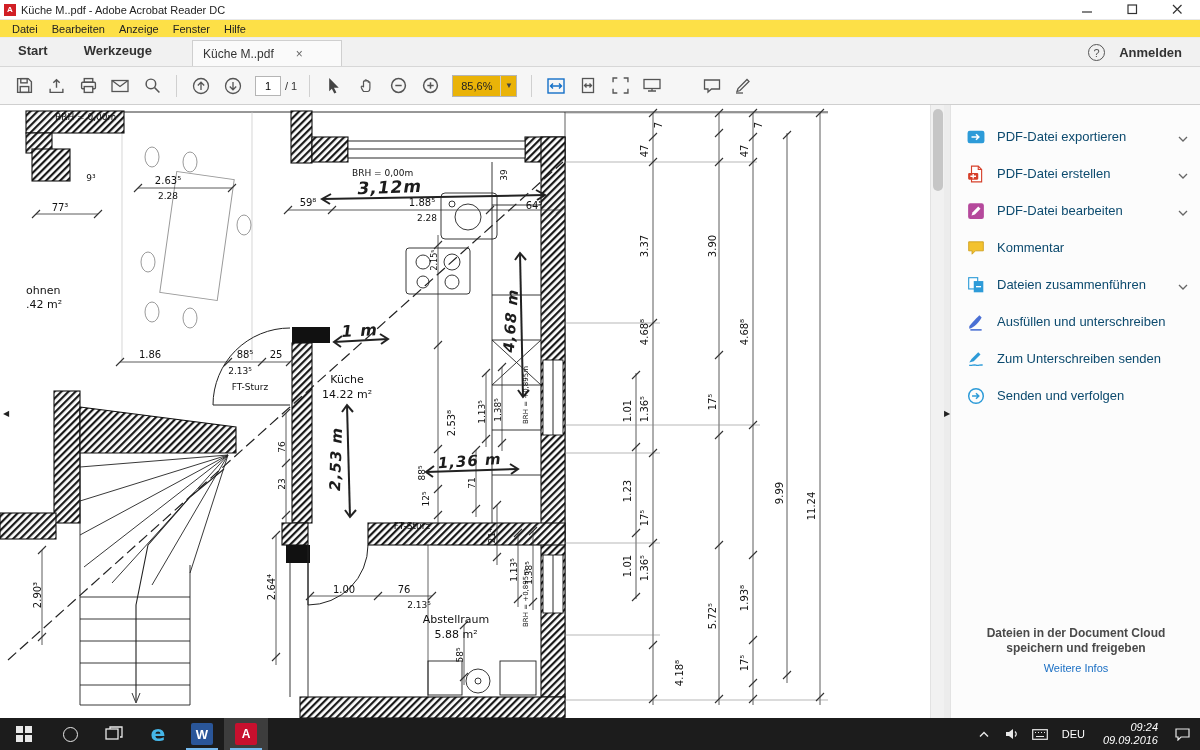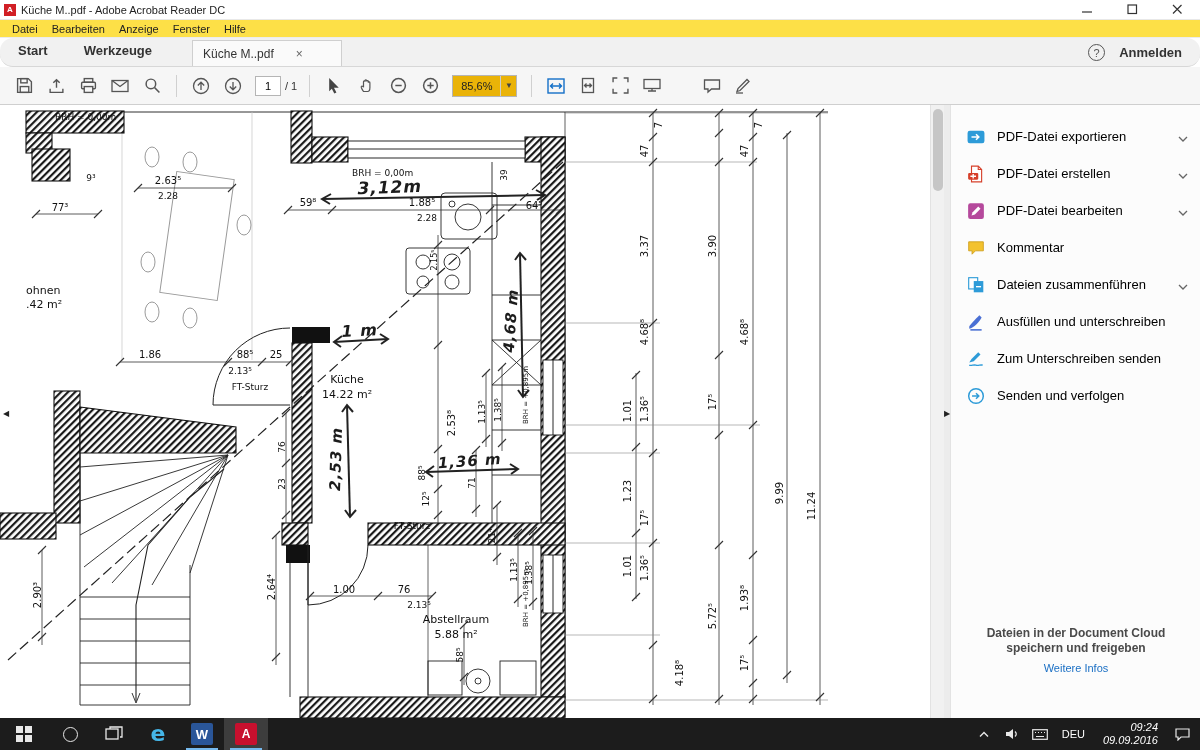--- a/index.html
+++ b/index.html
@@ -12,21 +12,21 @@
   .title-text { font-size:11px; color:#222; }
   .win-controls { margin-left:auto; display:flex; height:100%; }
   .win-btn { width:45px; height:100%; display:flex; align-items:center; justify-content:center; }
   .win-btn svg { display:block; }
 
   
   .menubar { position:absolute; top:20px; left:0; width:1200px; height:18px; background:#fde047; display:flex; align-items:center; padding-left:6px; gap:2px; border-bottom:1px solid #ececec; }
   .menu-item { font-size:11px; color:#222; padding:2px 6px; }
 
   
-  .tabbar { position:absolute; top:38px; left:0; width:1200px; height:29px; background:#f1f1f1; border-bottom:1px solid #d7d7d7; display:flex; align-items:flex-end;border-radius:13px; }
+  .tabbar { position:absolute; top:38px; left:0; width:1200px; height:29px; background:#f1f1f1; border-bottom:1px solid #d7d7d7; display:flex; align-items:flex-end; }
   .tab-plain { font-size:13px; color:#333; font-weight:bold; padding:0 18px 8px 18px; }
   .doc-tab { height:26px; background:#fafafa; border:1px solid #cfcfcf; border-bottom:none; display:flex; align-items:center; padding:0 10px; margin-left:22px; min-width:150px; }
   .doc-tab-label { font-size:12px; color:#333; margin-right:22px; }
   .tab-close { font-size:12px; color:#666; }
   .tabbar-right { margin-left:auto; display:flex; align-items:center; gap:14px; padding:0 18px 5px 0; }
   .help-circle { width:17px; height:17px; border:1.4px solid #555; border-radius:50%; font-size:11px; color:#555; display:flex; align-items:center; justify-content:center; }
   .anmelden { font-size:13px; font-weight:bold; color:#333; }
 
   
   .toolbar { position:absolute; top:67px; left:0; width:1200px; height:38px; background:#f6f6f6; border-bottom:1px solid #cfcfcf; display:flex; align-items:center; padding-left:8px; }
@@ -47,21 +47,21 @@
   .divider { position:absolute; left:944px; top:0; width:6px; height:613px; background:#ececec; }
   .collapse-right { position:absolute; left:941px; top:295px; width:12px; height:26px; display:flex; align-items:center; justify-content:center; font-size:8px; color:#222; }
   .collapse-left { position:absolute; left:0px; top:295px; width:12px; height:26px; display:flex; align-items:center; justify-content:center; font-size:8px; color:#222; }
 
   
   .panel { position:absolute; left:950px; top:0; width:250px; height:613px; background:#fcfcfc; border-left:1px solid #e3e3e3; }
   .tool-list { padding-top:13px; }
   .tool-row { height:37px; display:flex; align-items:center; padding:0 12px 0 16px; cursor:default; }
   .tool-icon { width:18px; height:18px; margin-right:12px; flex:0 0 auto; }
   .tool-icon svg { display:block; }
-  .tool-label { font-size:13px; color:#000000; flex:1 1 auto; white-space:nowrap; }
+  .tool-label { font-size:13px; color:#0c4a6e; flex:1 1 auto; white-space:nowrap; }
   .chev { flex:0 0 auto; }
   .cloud-box { position:absolute; left:0; bottom:42px; width:250px; text-align:center; padding:0 14px; }
   .cloud-text { font-size:12px; font-weight:bold; color:#4a4a4a; line-height:15px; }
   .cloud-link { font-size:11px; color:#1a6fc4; margin-top:6px; display:inline-block; }
 
   
   svg text { font-family:"DejaVu Sans", sans-serif; fill:#111; }
   svg text.hw { font-style:italic; font-weight:600; letter-spacing:1px; fill:#1c1c1c; }
 
   

